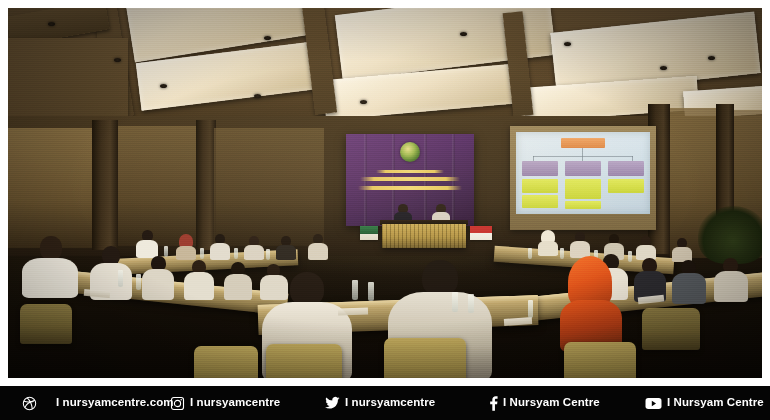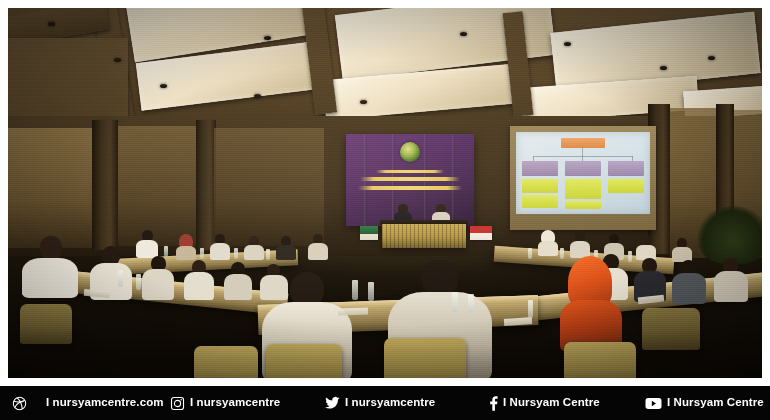--- a/index.html
+++ b/index.html
@@ -188,21 +188,21 @@
   .social-item .label{
     font-size:11.5px;font-weight:bold;letter-spacing:.1px;
     font-family:"Liberation Sans",sans-serif;
     line-height:1;
   }
   .sicon{
     display:inline-flex;align-items:center;justify-content:center;
     width:15px;height:15px;flex:0 0 15px;
   }
   .sicon svg{display:block;}
-  .si-1{position:absolute;left:12px;gap:19px;}
+  .si-1{position:absolute;left:22px;gap:19px;}
   .si-2{position:absolute;left:170px;}
   .si-3{position:absolute;left:325px;}
   .si-4{position:absolute;left:489px;}
   .si-5{position:absolute;left:645px;}
 </style>
 </head>
 <body>
 
 <div id="photo-card">
   <div id="photo-frame">

